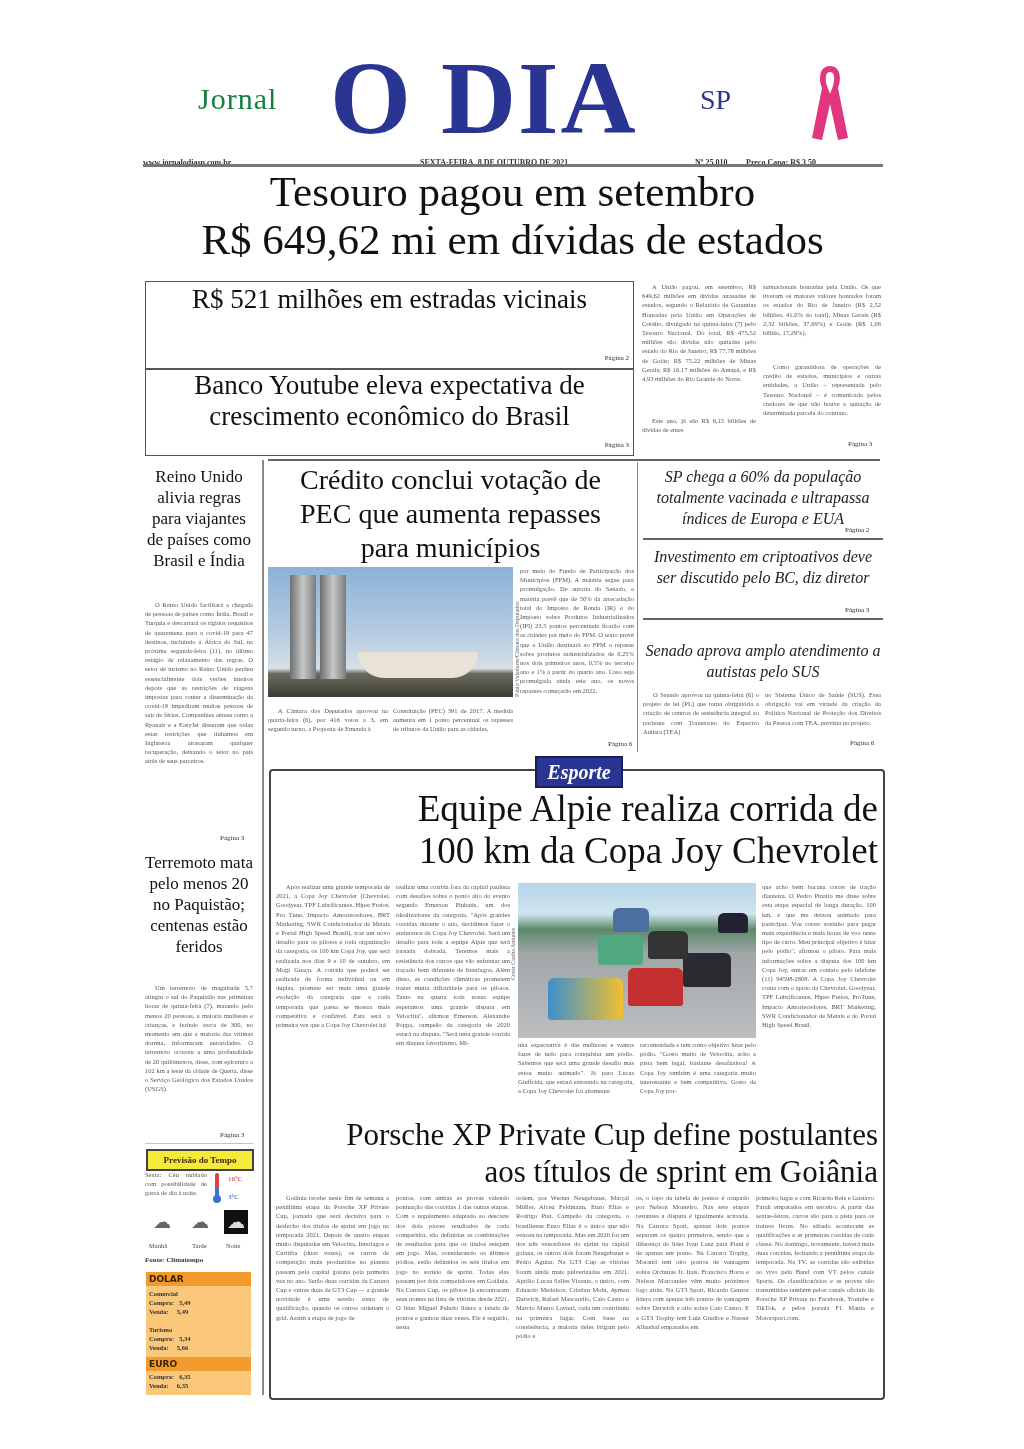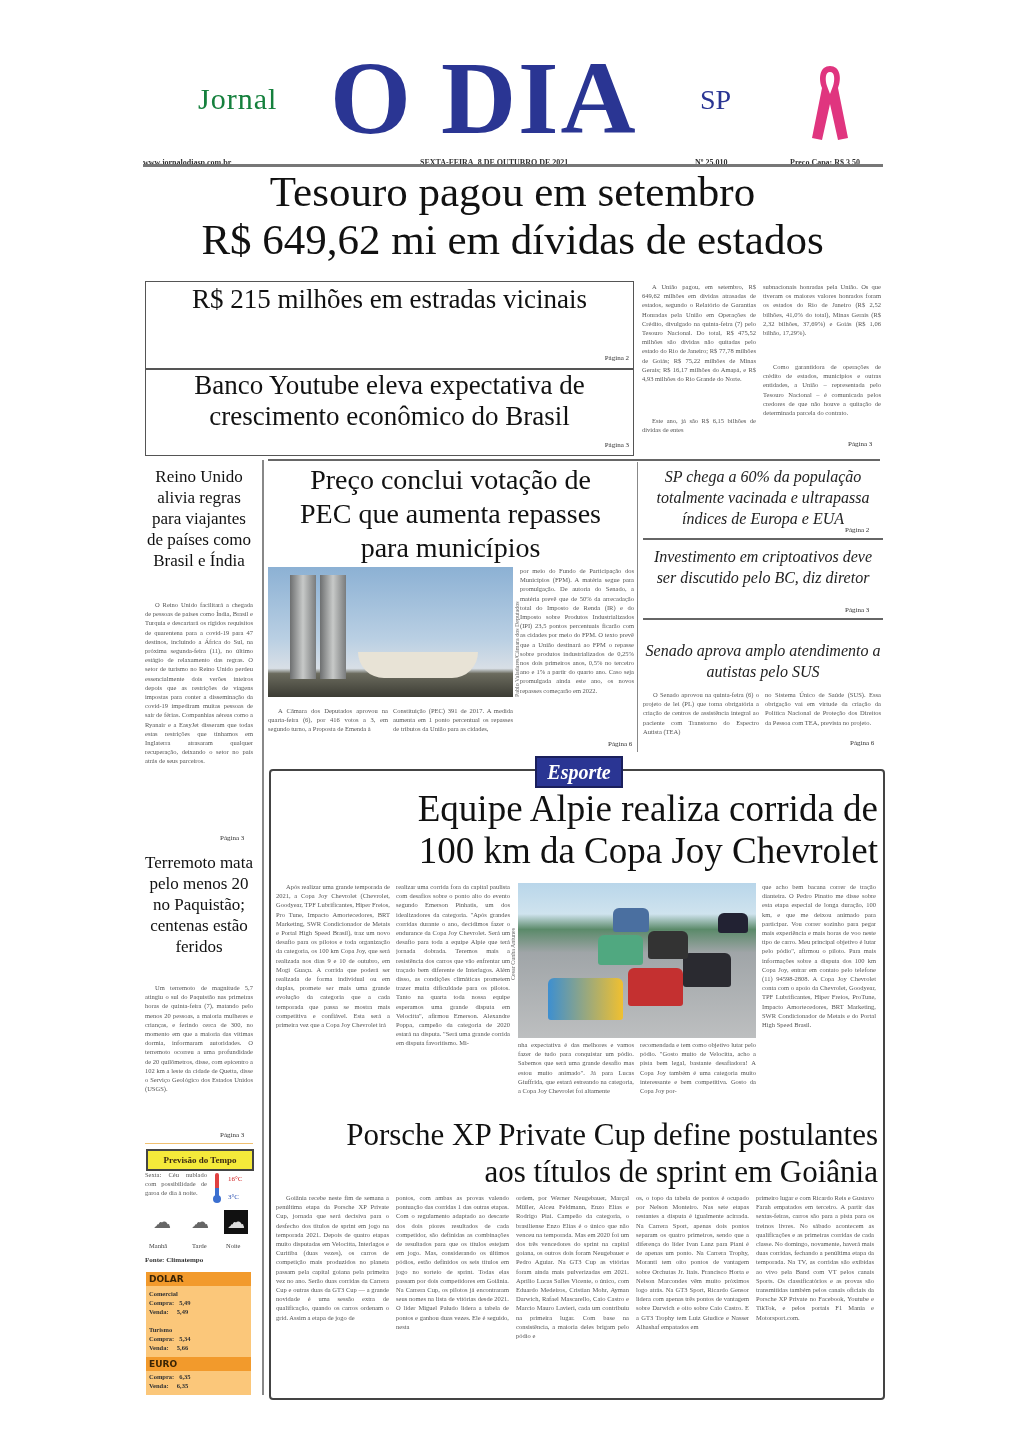--- a/index.html
+++ b/index.html
@@ -42,31 +42,31 @@
 
 <div class="abs masthead-jornal">Jornal</div>
 <div class="abs masthead-title">O DIA</div>
 <div class="abs masthead-sp">SP</div>
 <svg class="abs ribbon" viewBox="0 0 40 85">
   <path d="M20 6 C10 6 8 18 12 28 L2 78 L12 80 L20 44 L28 80 L38 78 L28 28 C32 18 30 6 20 6 Z M20 12 C25 12 25 20 23 26 L20 34 L17 26 C15 20 15 12 20 12 Z" fill="#e0357f" fill-rule="evenodd"></path>
 </svg>
 <div class="abs info-row" style="left:143px;">www.jornalodiasp.com.br</div>
 <div class="abs info-row" style="left:420px;">SEXTA-FEIRA, 8 DE OUTUBRO DE 2021</div>
 <div class="abs info-row" style="left:695px;">Nº 25.010</div>
-<div class="abs info-row" style="left:790px;">Preço Capa: R$ 3,50</div>
+<div class="abs info-row" style="left:746px;">Preço Capa: R$ 3,50</div>
 <div class="abs top-rule"></div>
 
 <div class="abs lead">
   <div>Tesouro pagou em setembro</div>
   <div>R$ 649,62 mi em dívidas de estados</div>
 </div>
 
 <div class="abs boxstack">
   <div class="box" style="top:2px;">
-    <div>R$ 215 milhões em estradas vicinais</div>
+    <div>R$ 521 milhões em estradas vicinais</div>
   </div>
   <div class="pagina" style="right:4px; top:72px;">Página 2</div>
   <div class="box-div"></div>
   <div class="box" style="top:88px;">
     <div>Banco Youtube eleva expectativa de</div>
     <div>crescimento econômico do Brasil</div>
   </div>
   <div class="pagina" style="right:4px; top:159px;">Página 3</div>
 </div>
 
@@ -113,21 +113,21 @@
   <div class="cur-line" style="top:54px;">Turismo</div>
   <div class="cur-line" style="top:63px; white-space:pre;">Compra:   5,34</div>
   <div class="cur-line" style="top:72px; white-space:pre;">Venda:     5,66</div>
   <div class="cur-head" style="top:85px;">EURO</div>
   <div class="cur-line" style="top:101px; white-space:pre;">Compra:   6,35</div>
   <div class="cur-line" style="top:110px; white-space:pre;">Venda:     6,35</div>
 </div>
 
 <div class="abs hrule" style="left:268px; top:459px; width:612px;"></div>
 <div class="abs" style="left:268px; top:463px; width:365px; text-align:center; font-size:28px; line-height:34px; color:#111;">
-  <div>Preço conclui votação de</div>
+  <div>Crédito conclui votação de</div>
   <div>PEC que aumenta repasses</div>
   <div>para municípios</div>
 </div>
 <div class="abs photo-capitol">
   <div class="tower" style="left:22px;"></div>
   <div class="tower" style="left:52px;"></div>
   <div class="dome"></div>
 </div>
 <div class="abs photo-credit" style="left:514px; top:567px; height:130px;">Pablo Valadares/Câmara dos Deputados</div>
 <div class="abs bodytext" style="left:268px; top:706px; width:120px; height:40px; text-indent:10px;">A Câmara dos Deputados aprovou na quarta-feira (6), por 416 votos a 3, em segundo turno, a Proposta de Emenda à</div>

